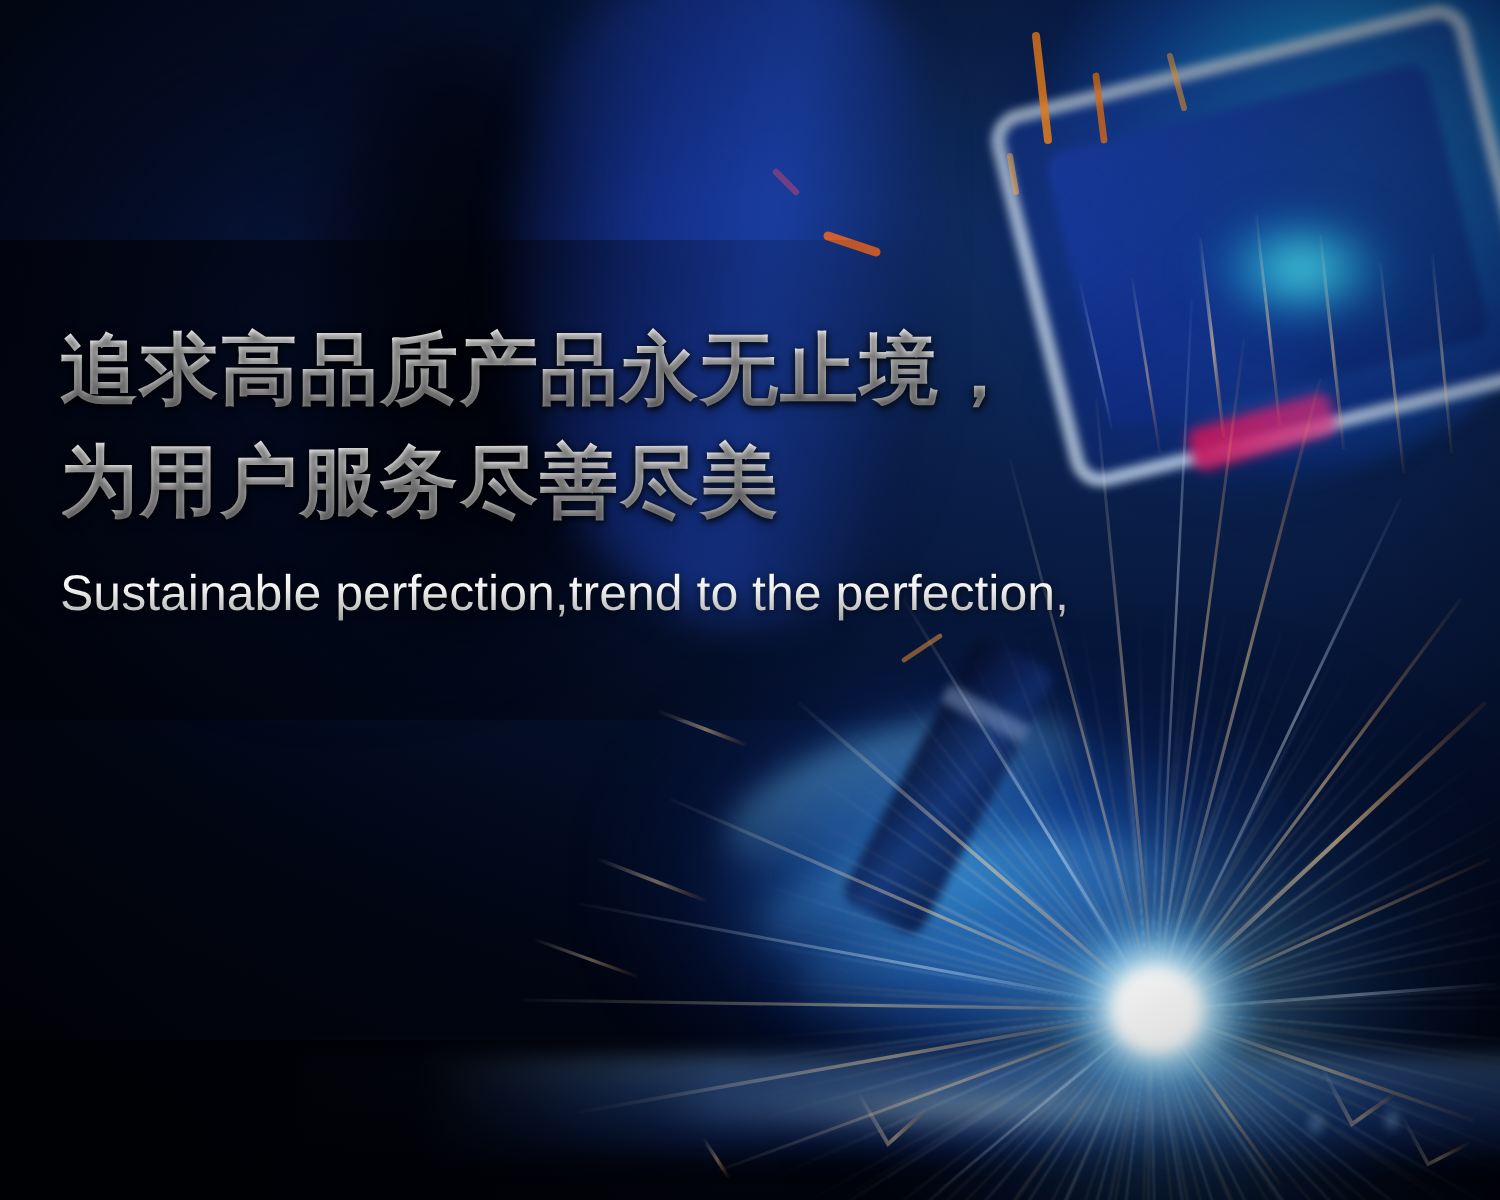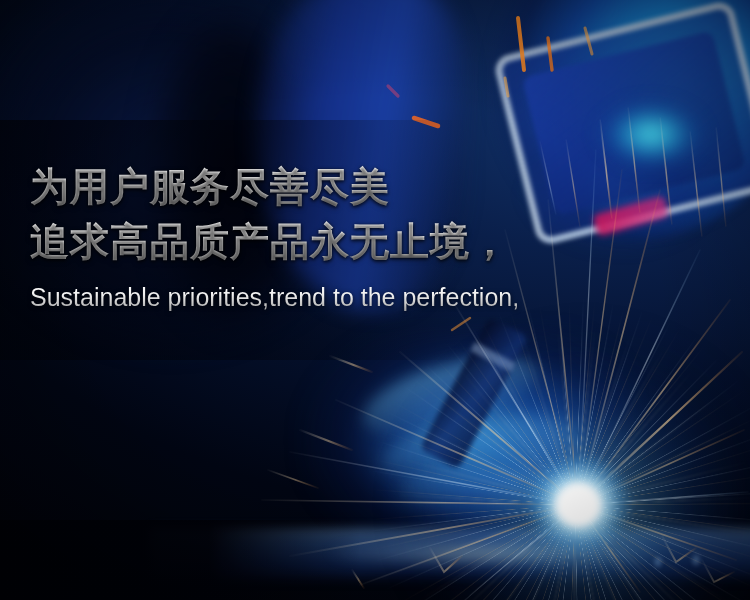--- a/index.html
+++ b/index.html
@@ -354,18 +354,18 @@
   </svg>
 
   <div class="layer" id="arc-core"></div>
   <div class="layer" id="arc-core-hot"></div>
 
   <div class="layer" id="bg-bottom-dark"></div>
   <div class="layer" id="bg-text-scrim"></div>
   <div class="layer" id="bg-vignette"></div>
 
   <div id="copy">
+    <div class="cn-line" id="cn-line-1">追求高品质产品永无止境，</div>
     <div class="cn-line" id="cn-line-2">为用户服务尽善尽美</div>
-    <div class="cn-line" id="cn-line-1">追求高品质产品永无止境，</div>
-    <div class="en-line" id="en-line-1">Sustainable priorities,trend to the perfection,</div>
+    <div class="en-line" id="en-line-1">Sustainable perfection,trend to the perfection,</div>
   </div>
 
 </div>
 
 </body></html>

